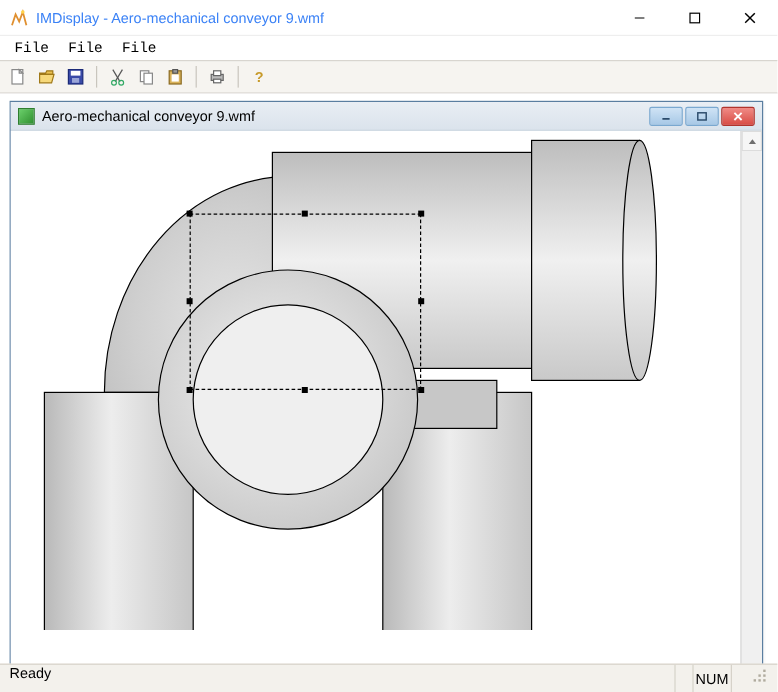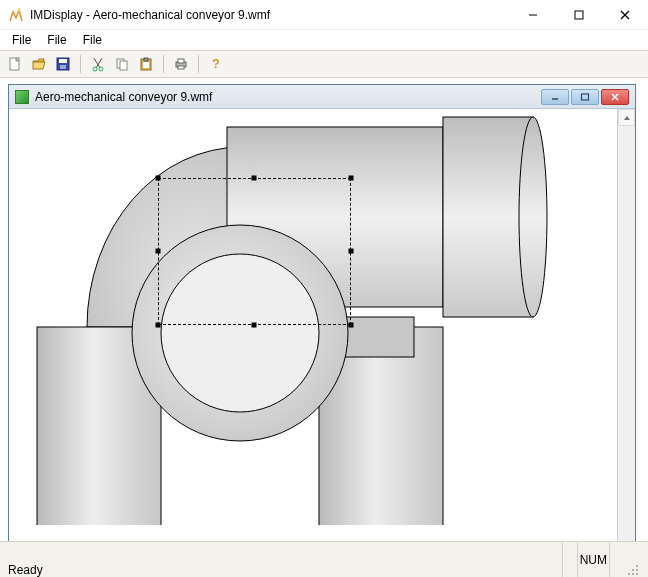--- a/index.html
+++ b/index.html
@@ -1,28 +1,28 @@
 <!DOCTYPE html>
 <html><head>
 <meta charset="utf-8">
 <style>
   * { box-sizing: border-box; margin: 0; padding: 0; }
   body { font-family: "Segoe UI", Tahoma, sans-serif; font-size: 12px; background: #fff; width: 648px; height: 577px; overflow: hidden; position: relative; }
 
   
   .titlebar { height: 30px; display: flex; align-items: center; padding-left: 8px; background: #fff; border-bottom: 1px solid #eee; }
   .titlebar .app-icon { width: 16px; height: 16px; margin-right: 6px; }
-  .titlebar .title { flex: 1; font-size: 12px; color: #000000; }
+  .titlebar .title { flex: 1; font-size: 12px; color: #3b82f6; }
   .titlebar .win-controls { display: flex; height: 100%; }
   .win-btn { width: 46px; height: 100%; display: flex; align-items: center; justify-content: center; color: #000; }
   .win-btn svg { width: 10px; height: 10px; }
 
   
   .menubar { height: 20px; display: flex; align-items: center; padding: 0 4px; background: #fff; }
-  .menubar .item { padding: 2px 8px; color: #000; }
+  .menubar .item { padding: 2px 8px; color: #000; font-family: Liberation Mono, monospace; }
 
   
   .toolbar { height: 28px; display: flex; align-items: center; padding: 0 4px; background: #f6f4f0; border-bottom: 1px solid #d8d5cf; border-top: 1px solid #d8d5cf; gap: 2px; }
   .tool-btn { width: 22px; height: 22px; display: flex; align-items: center; justify-content: center; }
   .tool-sep { width: 1px; height: 18px; background: #c9c5bd; margin: 0 4px; }
   .tool-btn svg { width: 16px; height: 16px; }
 
   
   .mdi { position: absolute; top: 78px; left: 0; right: 0; bottom: 24px; background: #fff; }
 
@@ -37,21 +37,21 @@
   .mdi-wbtn.max { background: linear-gradient(#cfe3f5,#a7c8e6); border: 1px solid #7aa8d0; }
   .mdi-wbtn.close { background: linear-gradient(#f08b86,#d84c45); border: 1px solid #b1332c; }
 
   .mdi-client { position: absolute; top: 24px; left: 0; right: 0; bottom: 0; display: flex; }
   .canvas-area { flex: 1; background: #fff; overflow: hidden; position: relative; border-right: 1px solid #d0d0d0; }
   .vscroll { width: 17px; background: #f0f0f0; display: flex; flex-direction: column; }
   .vscroll .arrow { height: 17px; background: #f6f6f6; border: 1px solid #dcdcdc; display:flex;align-items:center;justify-content:center; }
   .vscroll .track { flex: 1; background: #f0f0f0; }
 
   
-  .statusbar { position: absolute; left: 0; right: 0; bottom: 0; height: 36px; background: #f3f1ec; border-top: 1px solid #d6d2c9; display: flex; align-items: flex-end; padding: 0 8px; font-size: 12px; }
+  .statusbar { position: absolute; left: 0; right: 0; bottom: 0; height: 24px; background: #f3f1ec; border-top: 1px solid #d6d2c9; display: flex; align-items: flex-start; padding: 0 8px; font-size: 12px; }
   .statusbar .status-left { flex: 1; }
   .statusbar .status-cell { padding: 0 2px; border-left: 1px solid #d6d2c9; height: 100%; display:flex; align-items:center; }
   .statusbar .grip { width: 16px; height: 16px; }
 
   
   .canvas-svg { position: absolute; left: 0; top: 0; }
 
   
   .marquee { position: absolute; border: 1px dashed #000; }
   .handle { position: absolute; width: 5px; height: 5px; background: #000; transform: translate(-50%, -50%); }

